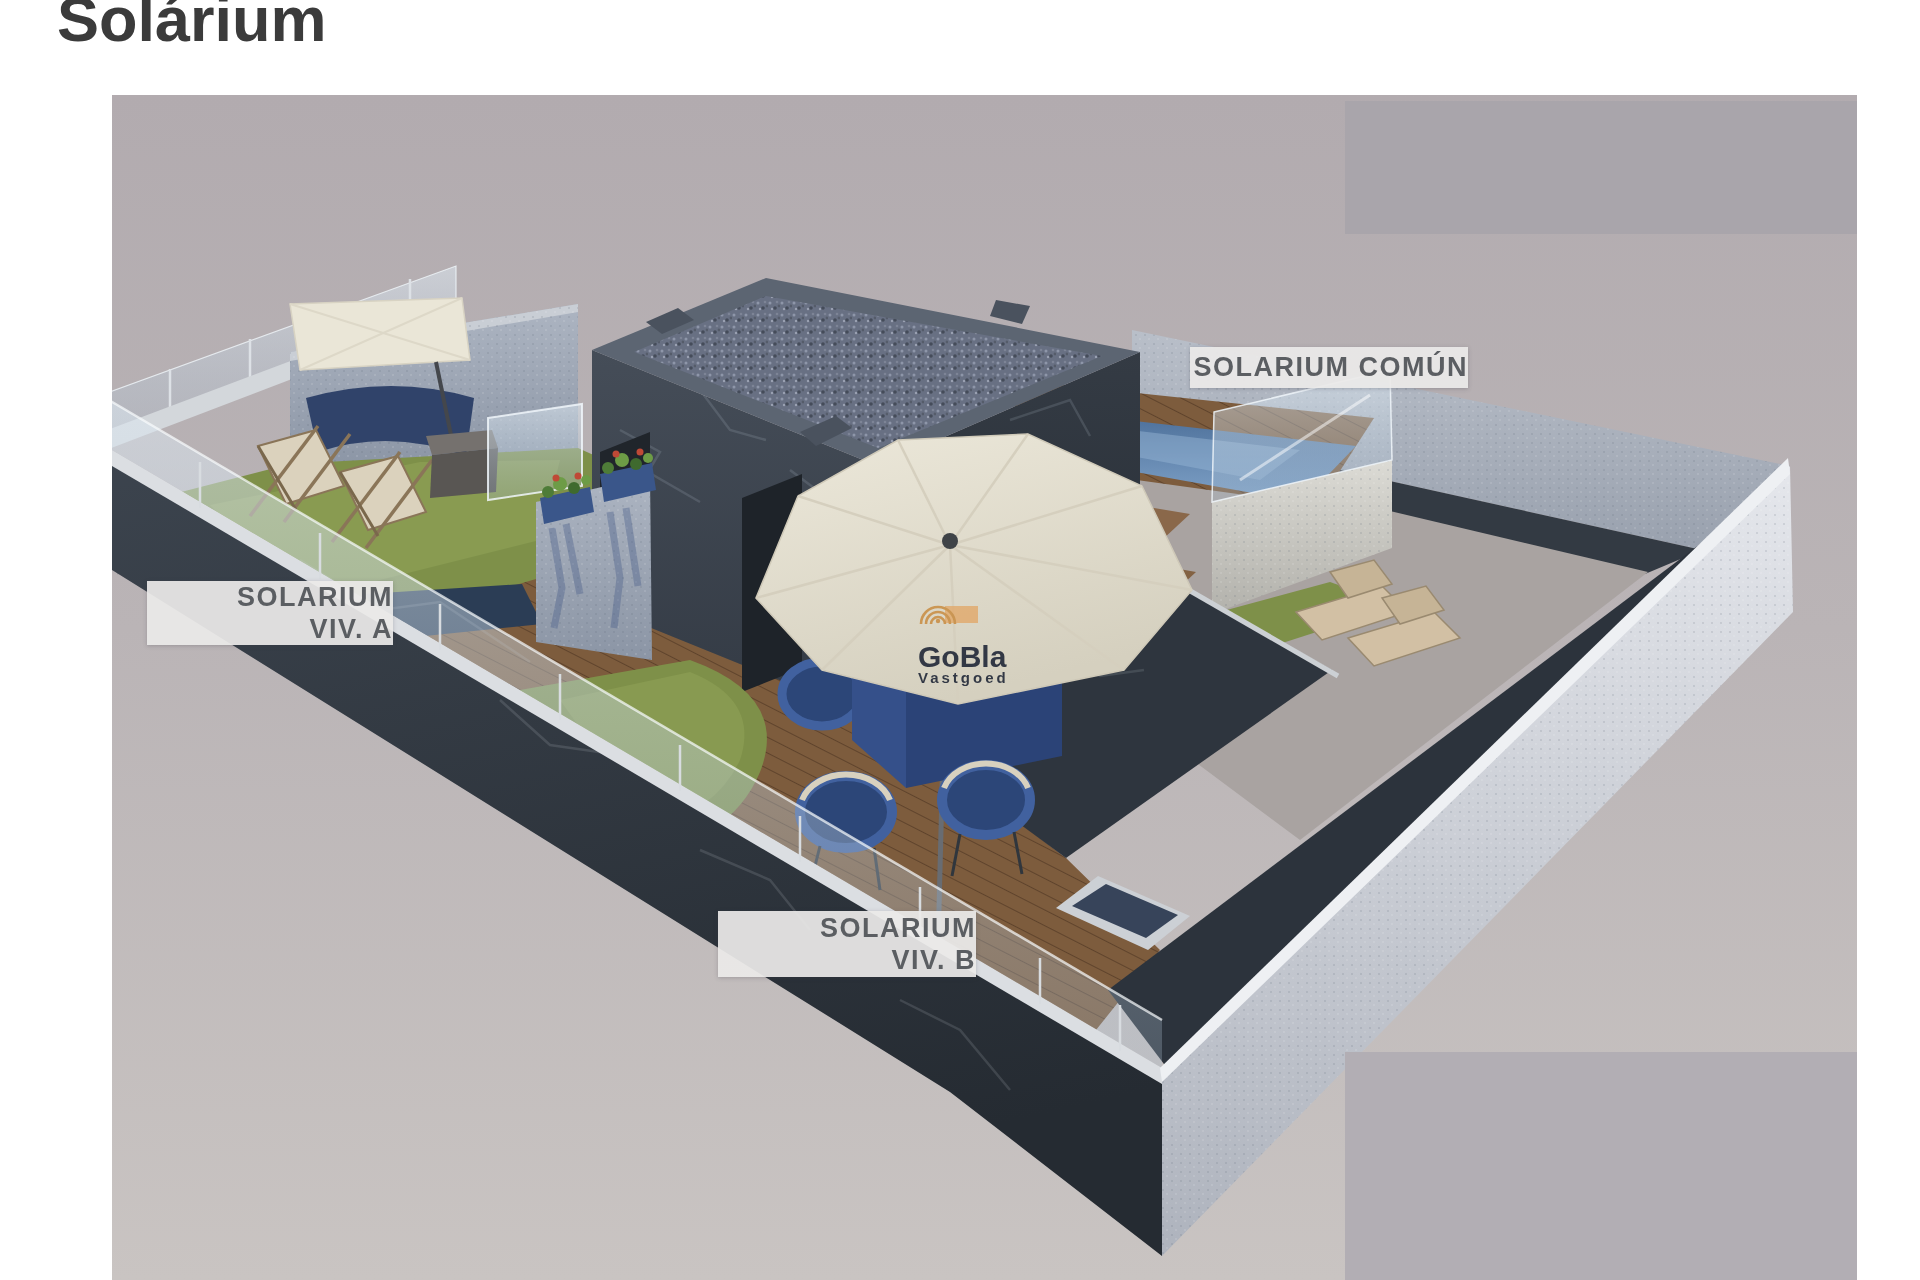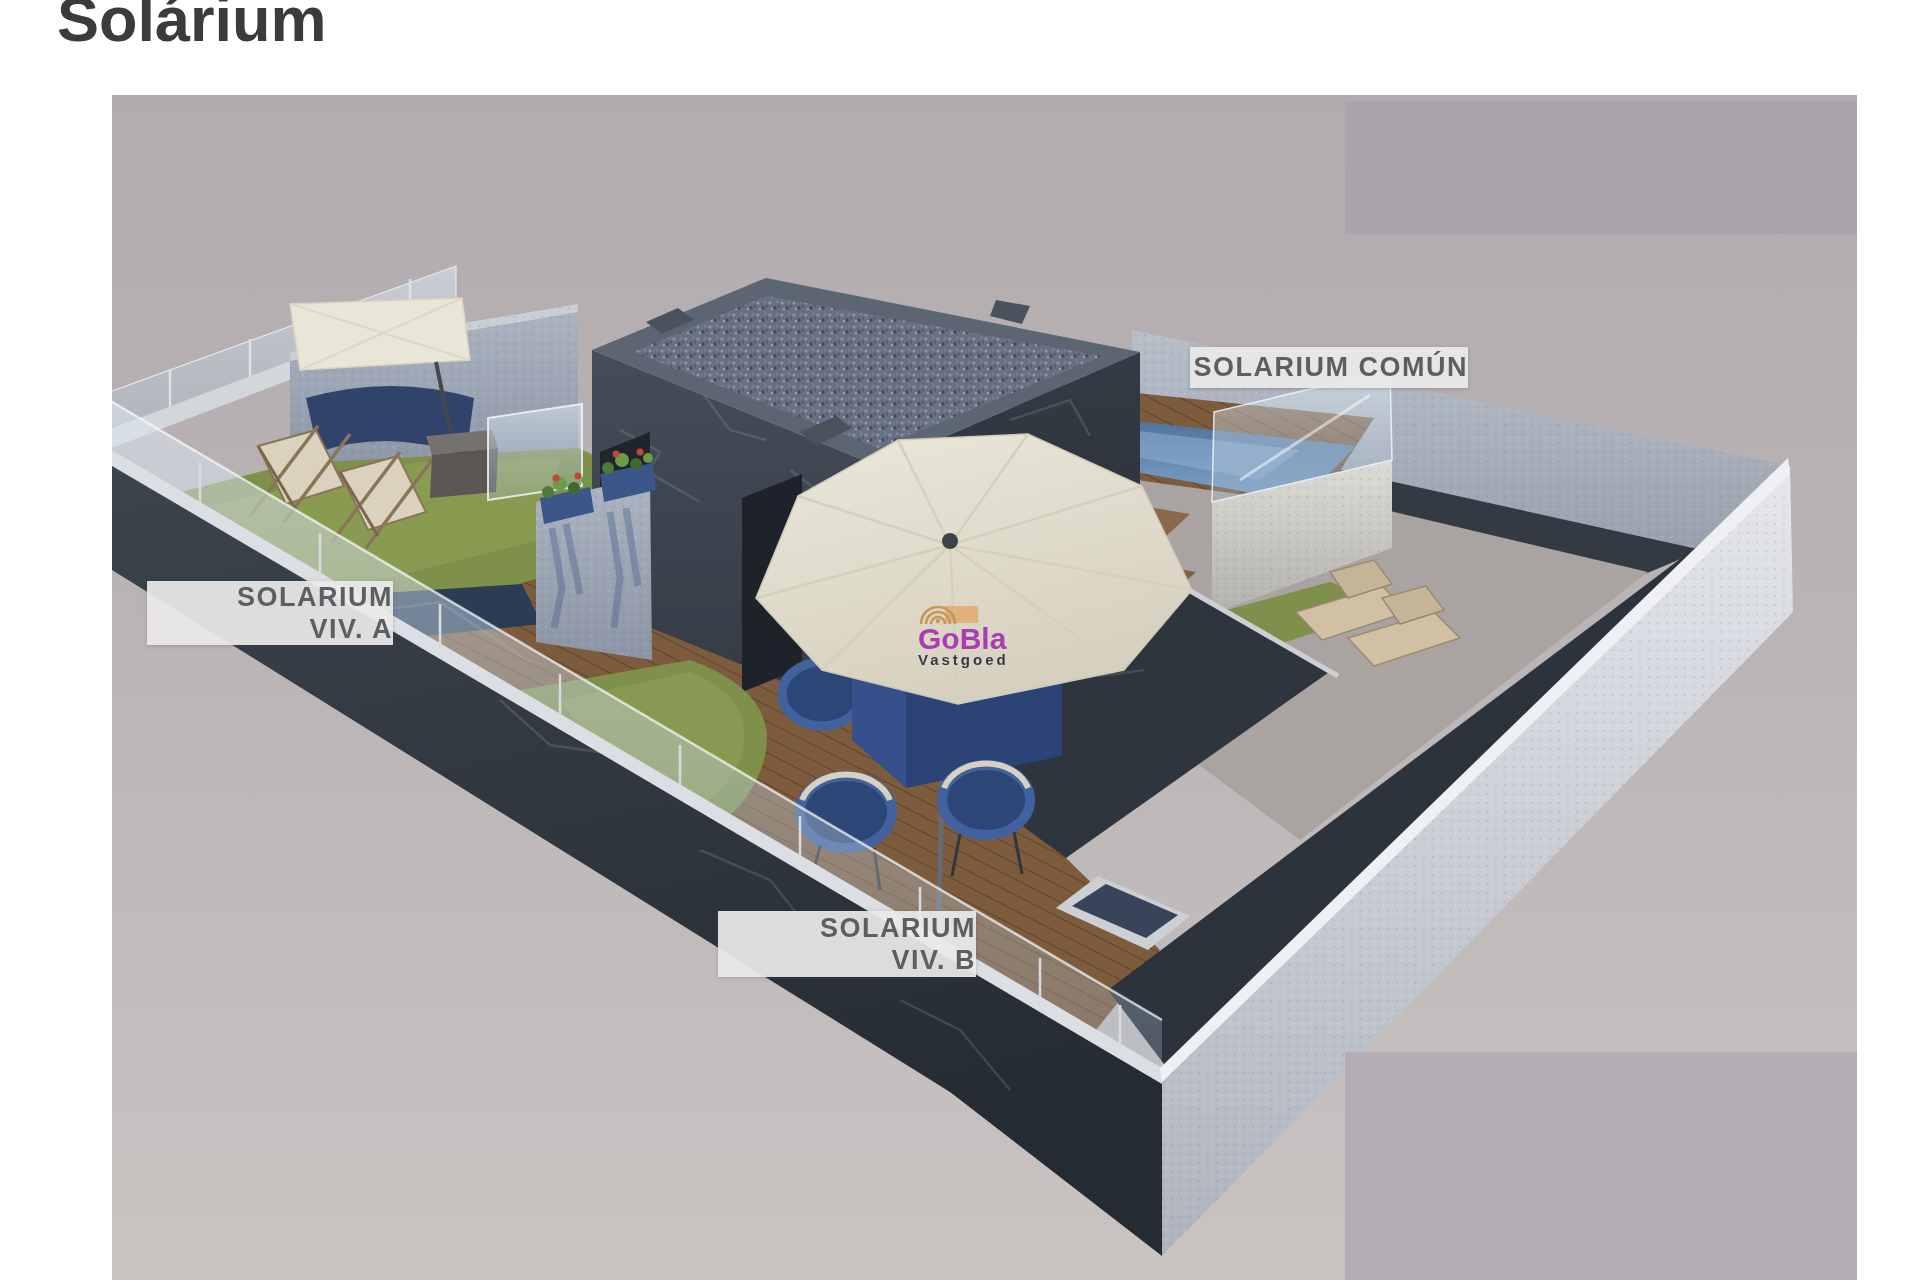--- a/index.html
+++ b/index.html
@@ -13,21 +13,21 @@
     font-size:27px;line-height:32px;text-align:center;box-shadow:0 1px 4px rgba(60,60,70,0.25);}
   .label-comun{left:1078px;top:252px;width:278px;height:41px;line-height:41px;}
   .label-viv-a{left:35px;top:486px;width:246px;height:64px;}
   .label-viv-b{left:606px;top:816px;width:258px;height:66px;}
   .watermark{position:absolute;left:806px;top:509px;width:86px;opacity:0.82;text-align:center;}
   .wm-logo{display:flex;align-items:center;justify-content:center;height:20px;}
   .wm-bar{display:inline-block;height:17px;background:#e2aa6d;}
   .wm-bar-l{width:21px;}
   .wm-bar-r{width:12px;}
   .wm-arcs{width:42px;height:32px;margin:-10px -1px 0 -1px;}
-  .wm-brand{font-size:30px;font-weight:bold;color:#a21caf;line-height:26px;margin-top:2px;}
+  .wm-brand{font-size:30px;font-weight:bold;color:#0f172a;line-height:26px;margin-top:20px;}
   .wm-sub{font-size:15px;font-weight:bold;color:#0f172a;letter-spacing:3px;line-height:16px;}
 </style>
 </head>
 <body>
 
 <div class="page-title">Solárium</div>
 
 <div class="render-frame">
 
 <svg width="1745" height="1185" viewBox="112 95 1745 1185" xmlns="http://www.w3.org/2000/svg">

